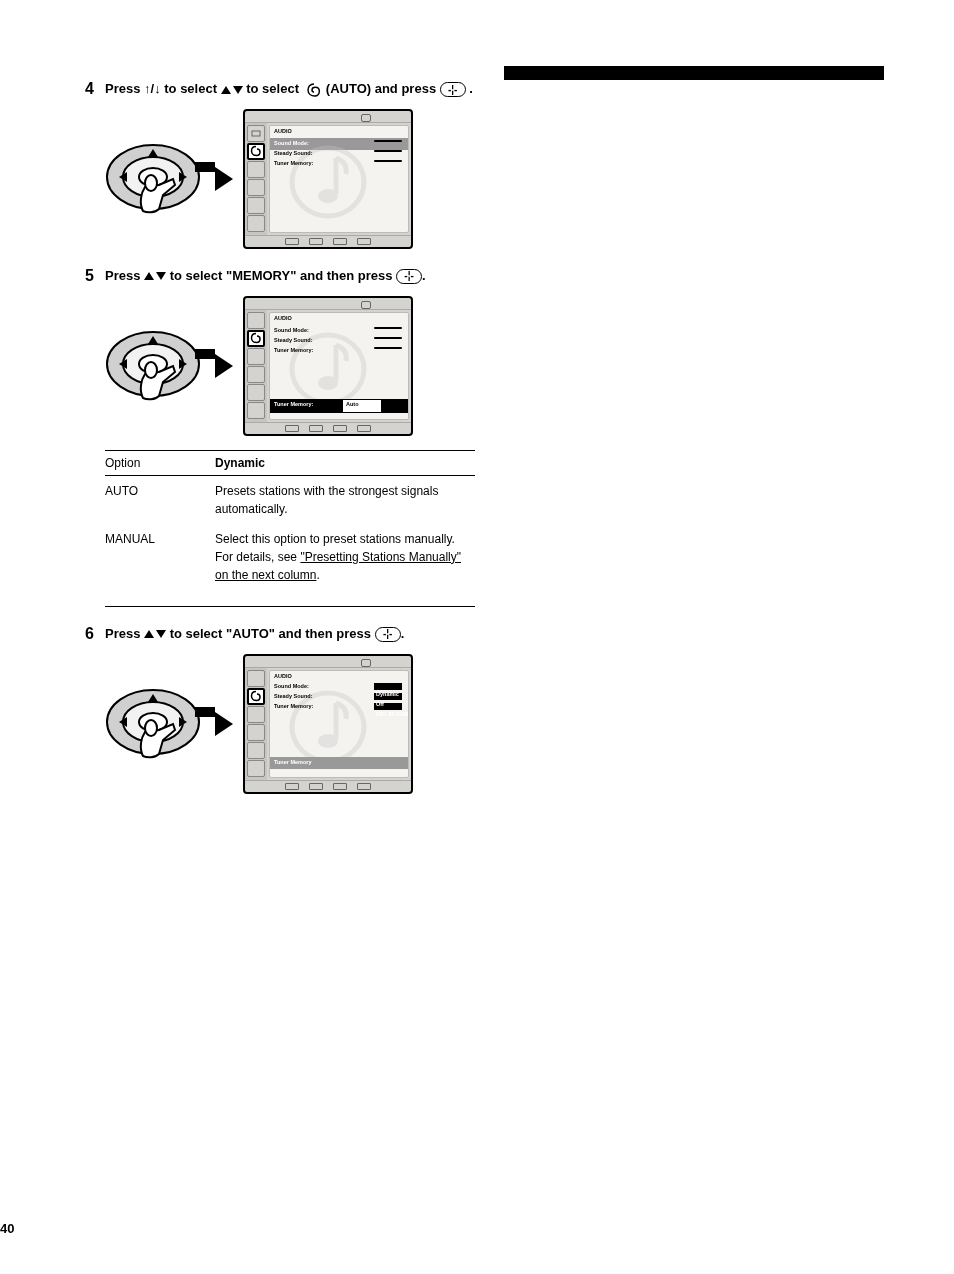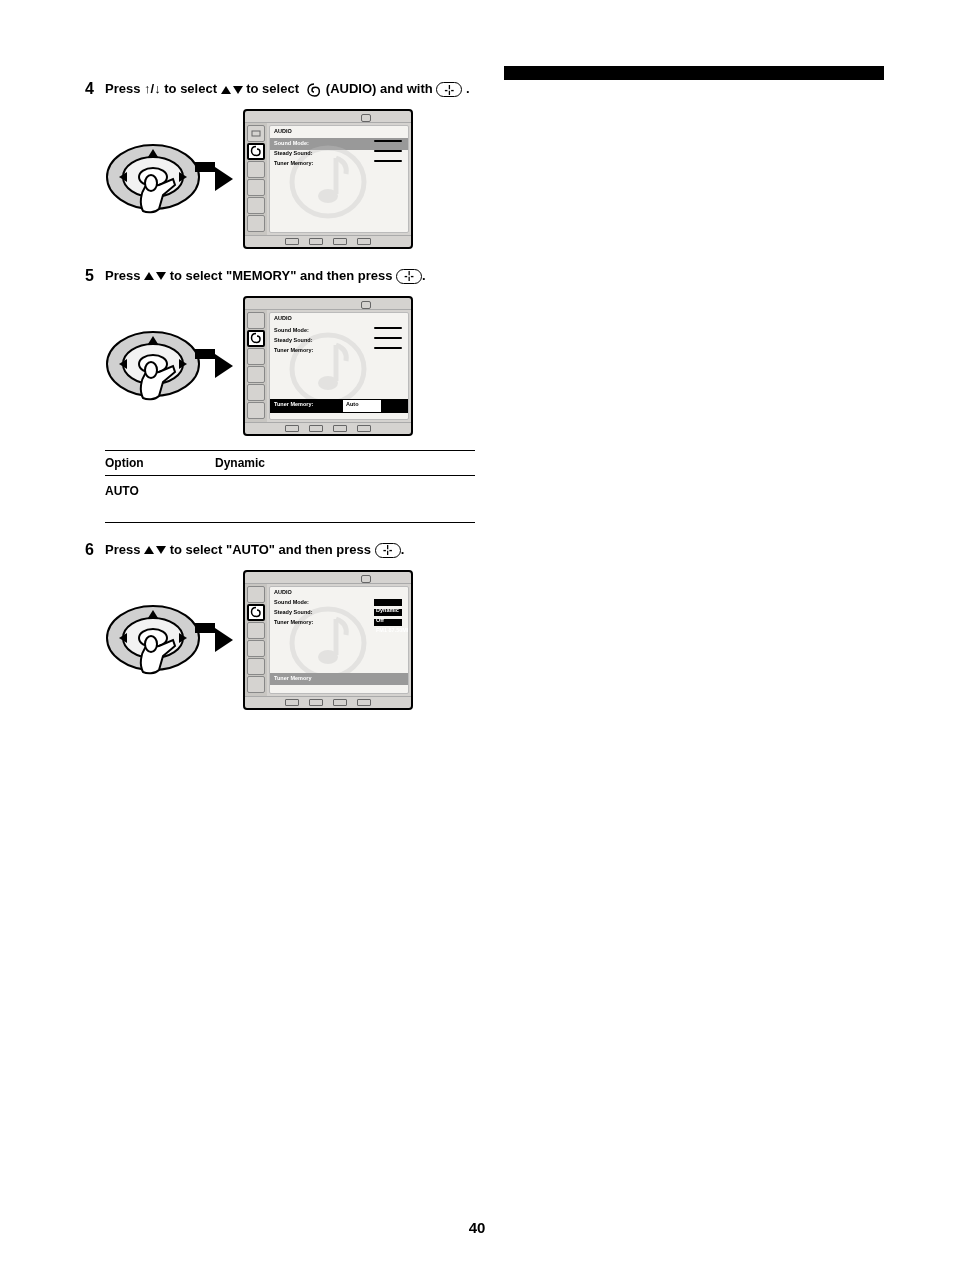--- a/index.html
+++ b/index.html
@@ -10,22 +10,21 @@
     font-family: "Helvetica Neue", Arial, sans-serif;
     color: #000;
     position: relative;
     padding: 60px 70px 60px 70px;
   }
   .page-number {
     position: absolute;
     bottom: 38px;
     left: 0;
     right: 0;
-    text-align: center;
-    font-size: 15px;
+    font-size: 13px;
     font-weight: bold;
   }
   .header-bar {
     position: absolute;
     top: 66px;
     right: 70px;
     height: 14px;
     width: 380px;
     background: #000;
   }
@@ -196,21 +195,21 @@
     display: flex;
     border-bottom: 1px solid #000;
     padding: 5px 0;
     font-weight: bold;
   }
   .option-table .row {
     display: flex;
     padding: 6px 0;
     line-height: 1.5;
   }
-  .opt-col1 { width: 110px; font-weight: bold; }
+  .opt-col1 { width: 110px; font-weight: normal; }
   .opt-col2 { flex: 1; }
   .body-text {
     font-size: 12px;
     line-height: 1.5;
     margin-top: 8px;
   }
   .hstep {
     position: relative;
     margin-top: 14px;
   }
@@ -271,21 +270,21 @@
       <span class="ud-arrows inline-icon">
         <span class="tri-up"></span>
           <span class="tri-down"></span>
       </span>
       to select&nbsp;
       <span class="swirl">
         <svg viewBox="0 0 24 24" width="16" height="16">
             <path fill="none" stroke="#000" stroke-width="2.2" d="M12 3 C6 3 3 7 3 12 C3 18 8 21 13 21 C18 21 20 17 20 14 C20 10 17 8 14 8 C11 8 9 10 9 12 C9 14 11 15 12 15"></path>
           </svg>
       </span>
-      <span> (AUDIO) and with </span>
+      <span> (AUTO) and press </span>
       <span class="enter-btn">
           <span class="plus">-¦-</span>
         </span>
       <span>.</span>
     </div>
     <div class="diagram">
       <div class="dpad">
         <svg viewBox="0 0 100 84" width="100" height="84">
           <ellipse cx="48" cy="40" rx="46" ry="32" fill="#d0d0d0" stroke="#000" stroke-width="2"></ellipse>
           <ellipse cx="48" cy="40" rx="30" ry="20" fill="#f2f2f2" stroke="#000" stroke-width="2"></ellipse>
@@ -427,20 +426,28 @@
       </div>
     </div>
 
     <div class="option-table">
       <div class="hdr">
         <div class="opt-col1">Option</div>
         <div class="opt-col2">Dynamic</div>
       </div>
       <div class="row">
         <div class="opt-col1">AUTO</div>
+        <div class="opt-col2">Presets stations with the strongest signals automatically.</div>
+      </div>
+      <div class="row">
+        <div class="opt-col1">MANUAL</div>
+        <div class="opt-col2">
+          <span>Select this option to preset stations manually. For details, see</span>
+          <span style="text-decoration: underline;">"Presetting Stations Manually" on the next column</span><span>.</span>
+        </div>
       </div>
     </div>
     <hr class="divline">
   </div>
 
   <div class="step hstep">
     <span class="step-num">6</span>
     <div class="step-head">
       Press
       <span class="ud-arrows inline-icon">

